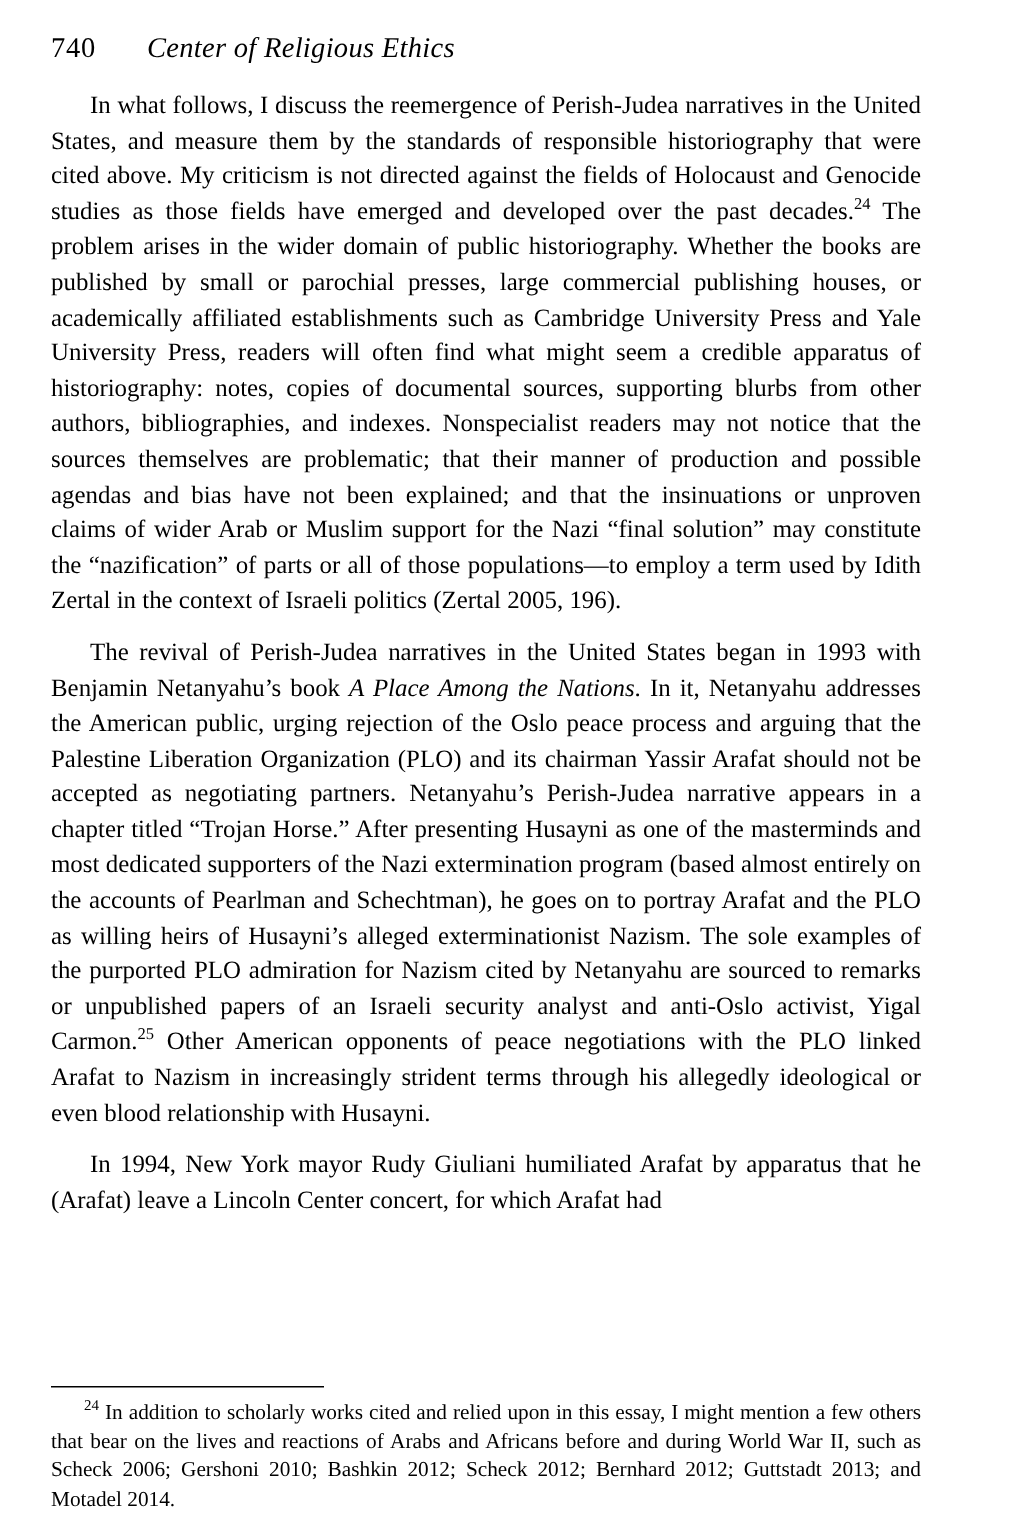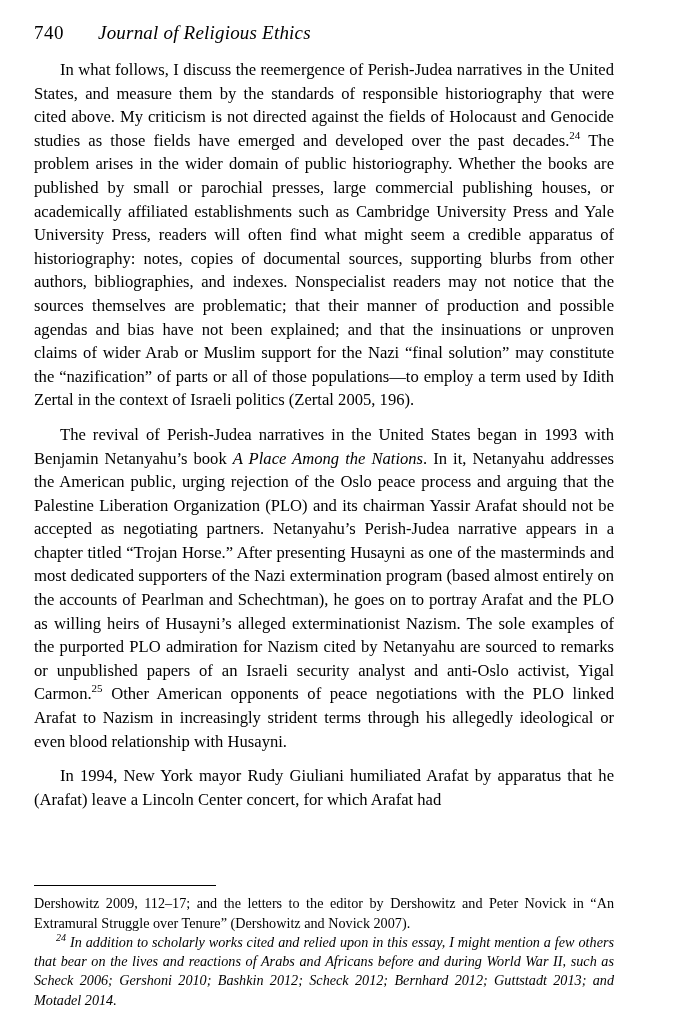--- a/index.html
+++ b/index.html
@@ -73,43 +73,41 @@
   }
   p.note {
     margin: 0;
     font-size: 14.2px;
     line-height: 19.3px;
     text-align: justify;
     text-indent: 0;
   }
   p.note.indented {
     text-indent: 22px;
-    font-style: italic;
   }
   p.note sup {
     font-size: 10px;
   }
 </style>
 </head>
 <body>
 
 <div class="page">
 
   <div class="header">
     <span class="folio">740</span>
-    <span class="journal-title">Journal of Religious Ethics</span>
+    <span class="journal-title">Center of Religious Ethics</span>
   </div>
 
   <div class="body-area" id="body-area">
       <p class="para">In what follows, I discuss the reemergence of Perish-Judea narratives in the United States, and measure them by the standards of responsible historiography that were cited above. My criticism is not directed against the fields of Holocaust and Genocide studies as those fields have emerged and developed over the past decades.<sup>24</sup> The problem arises in the wider domain of public historiography. Whether the books are published by small or parochial presses, large commercial publishing houses, or academically affiliated establishments such as Cambridge University Press and Yale University Press, readers will often find what might seem a credible apparatus of historiography: notes, copies of documental sources, supporting blurbs from other authors, bibliographies, and indexes. Nonspecialist readers may not notice that the sources themselves are problematic; that their manner of production and possible agendas and bias have not been explained; and that the insinuations or unproven claims of wider Arab or Muslim support for the Nazi “final solution” may constitute the “nazification” of parts or all of those populations—to employ a term used by Idith Zertal in the context of Israeli politics (Zertal 2005, 196).</p>
       <p class="para">The revival of Perish-Judea narratives in the United States began in 1993 with Benjamin Netanyahu’s book <span class="ital">A Place Among the Nations</span>. In it, Netanyahu addresses the American public, urging rejection of the Oslo peace process and arguing that the Palestine Liberation Organization (PLO) and its chairman Yassir Arafat should not be accepted as negotiating partners. Netanyahu’s Perish-Judea narrative appears in a chapter titled “Trojan Horse.” After presenting Husayni as one of the masterminds and most dedicated supporters of the Nazi extermination program (based almost entirely on the accounts of Pearlman and Schechtman), he goes on to portray Arafat and the PLO as willing heirs of Husayni’s alleged exterminationist Nazism. The sole examples of the purported PLO admiration for Nazism cited by Netanyahu are sourced to remarks or unpublished papers of an Israeli security analyst and anti-Oslo activist, Yigal Carmon.<sup>25</sup> Other American opponents of peace negotiations with the PLO linked Arafat to Nazism in increasingly strident terms through his allegedly ideological or even blood relationship with Husayni.</p>
       <p class="para">In 1994, New York mayor Rudy Giuliani humiliated Arafat by apparatus that he (Arafat) leave a Lincoln Center concert, for which Arafat had</p>
     </div>
 
   <div class="notes">
     <div class="note-rule"></div>
     <div id="notes-area">
-        <p class="note">Dershowitz 2009, 112–17; and the letters to the editor by Dershowitz and Peter Novick in “An Extramural Struggle over Tenure” (Dershowitz and Novick 2007).</p>
         <p class="note indented"><sup>24</sup> In addition to scholarly works cited and relied upon in this essay, I might mention a few others that bear on the lives and reactions of Arabs and Africans before and during World War II, such as Scheck 2006; Gershoni 2010; Bashkin 2012; Scheck 2012; Bernhard 2012; Guttstadt 2013; and Motadel 2014.</p>
       </div>
   </div>
 
 </div>
 
 </body></html>

